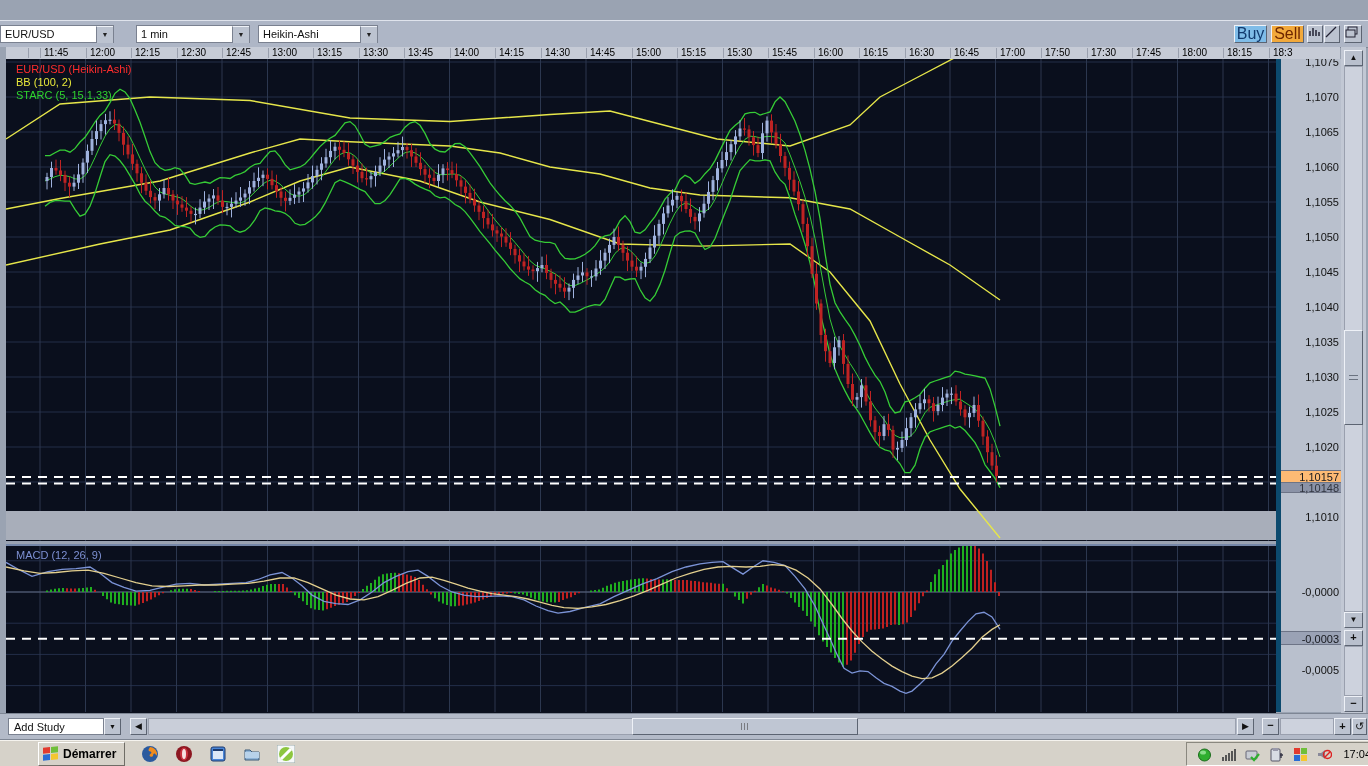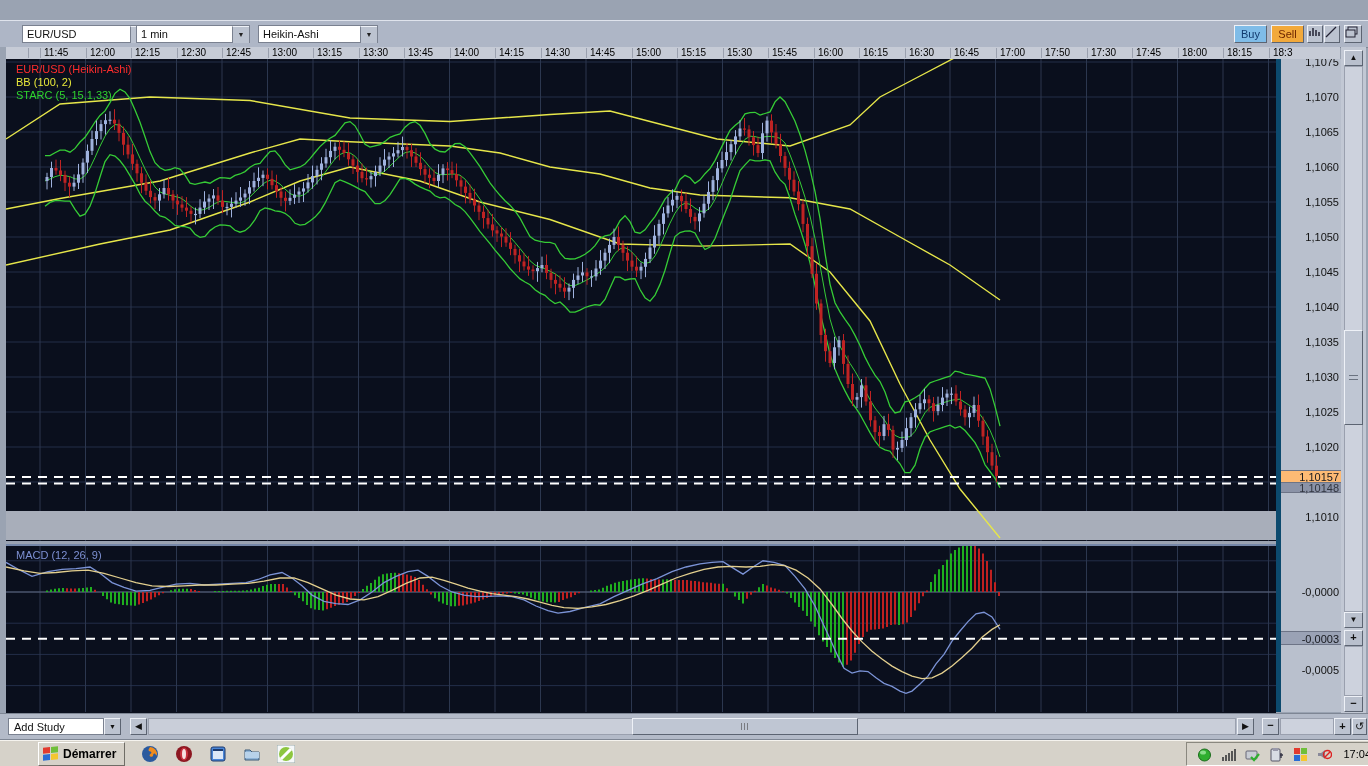--- a/index.html
+++ b/index.html
@@ -15,21 +15,21 @@
     border:1px solid;border-color:#f2f5fa #5c6472 #5c6472 #f2f5fa;
     font-size:10px;line-height:13px;text-align:center;color:#111;font-weight:bold;}
   
   #toolbar{position:absolute;left:0;top:20px;width:1368px;height:26px;background:#aeb6c6;
     border-top:1px solid #dfe3ec;border-bottom:1px solid #7e8694;}
   .dropdown{position:absolute;top:4px;height:18px;background:#fff;border:1px solid #7a8190;
     font-size:11px;color:#111;display:flex;align-items:center;box-sizing:border-box;}
   .dropdown .val{flex:1;padding-left:4px;white-space:nowrap;overflow:hidden;}
   .dropdown .arrowbtn{width:16px;height:16px;background:#bcc3d0;border-left:1px solid #7a8190;
     border-top:1px solid #eef1f7;font-size:7px;line-height:15px;text-align:center;color:#222;}
-  .tbtn{position:absolute;top:4px;height:18px;font-size:11px;text-align:center;
+  .tbtn{position:absolute;top:4px;height:18px;font-size:16px;text-align:center;
     border:1px solid;border-color:#eef1f7 #5c6472 #5c6472 #eef1f7;box-sizing:border-box;line-height:16px;}
   
   #timeaxis{position:absolute;left:0;top:47px;width:1340px;height:12px;background:#c6cbd6;
     border-bottom:1px solid #7e8694;overflow:hidden;font-size:10px;color:#000;}
   .tlab{position:absolute;top:0;line-height:11px;}
   .tsep{position:absolute;top:1px;width:1px;height:10px;background:#9aa0ae;}
   #plotwrap{position:absolute;left:6px;top:59px;width:1270px;height:482px;background:#0a0f1d;}
   #macdwrap{position:absolute;left:6px;top:544px;width:1270px;height:168px;background:#0a0f1d;
     border-top:2px solid #7587a8;}
   .scan{background-image:repeating-linear-gradient(to bottom,transparent 0 3px,#151d31 3px 4px);}
@@ -75,21 +75,21 @@
   svg{display:block;}
   .noselect{user-select:none;}
 </style>
 </head>
 <body>
 
 <div id="screen" class="noselect">
 
 
   <div id="toolbar">
-    <div class="dropdown" style="left:22px;width:126px">
+    <div class="dropdown" style="left:0;width:114px">
       <span class="val">EUR/USD</span>
       <span class="arrowbtn">▼</span>
     </div>
     <div class="dropdown" style="left:136px;width:114px">
       <span class="val">1 min</span>
       <span class="arrowbtn">▼</span>
     </div>
     <div class="dropdown" style="left:258px;width:120px">
       <span class="val">Heikin-Ashi</span>
       <span class="arrowbtn">▼</span>

